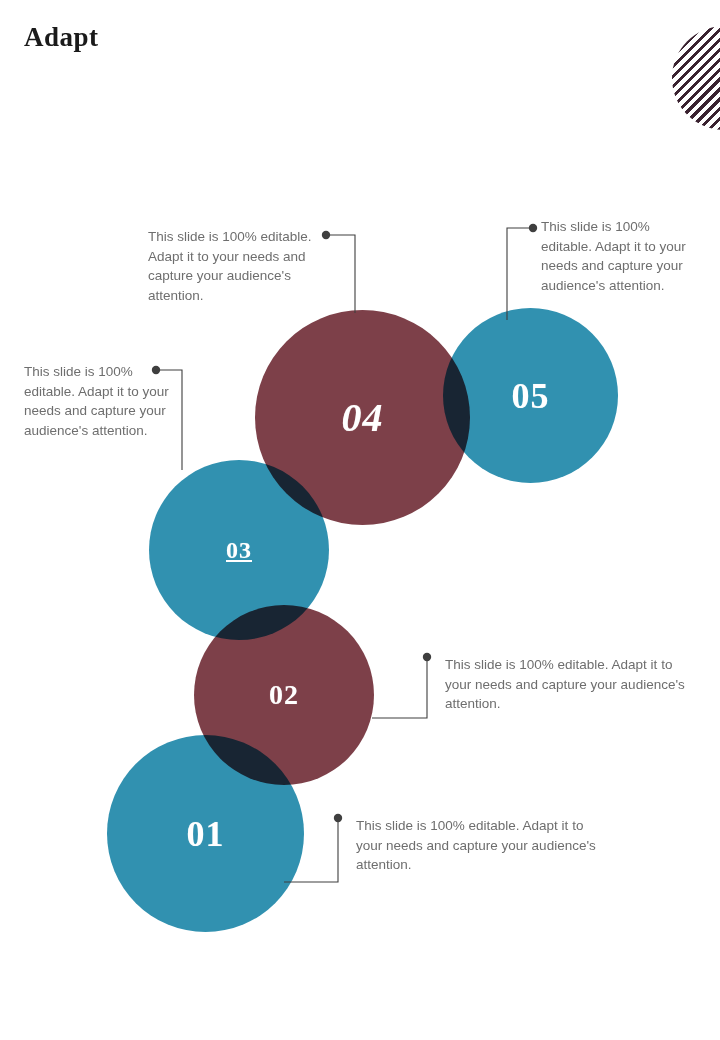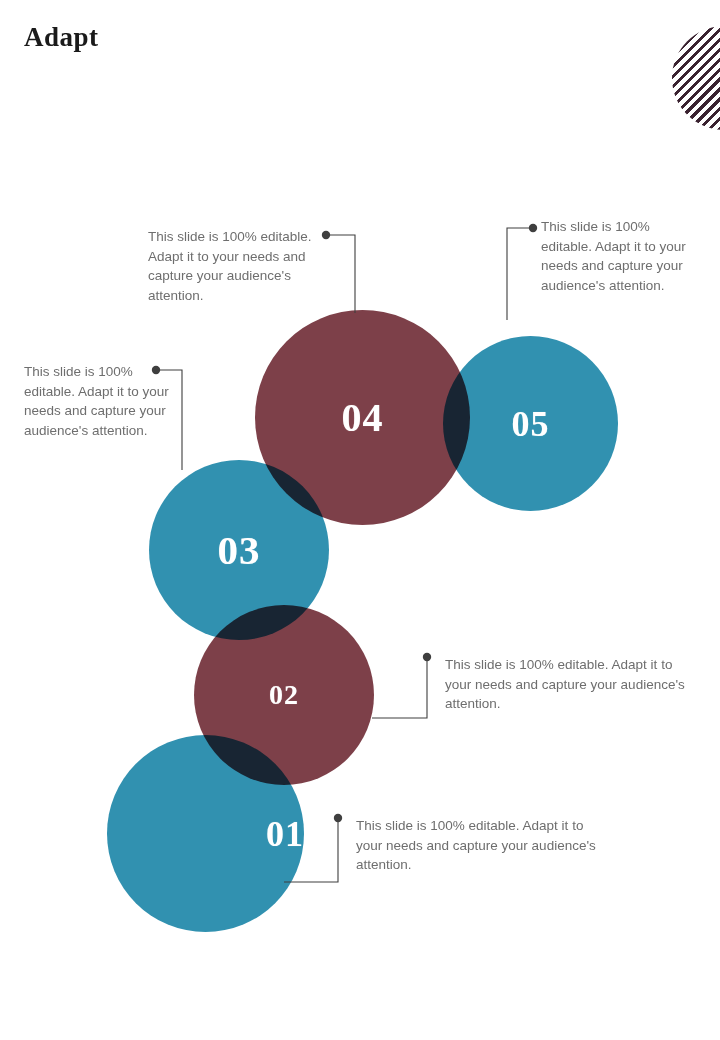--- a/index.html
+++ b/index.html
@@ -66,29 +66,29 @@
   .venn-circle .venn-label {
     mix-blend-mode: normal;
     color: #ffffff;
     text-shadow: 0 0 1px rgba(255,255,255,0.35);
   }
   .c-blue   { background-color: #3191b0; }
   .c-maroon { background-color: #7d4049; }
 
   
   #circle-04 { left: 255px; top: 310px; width: 215px; height: 215px; z-index: 1; }
-  #circle-05 { left: 443px; top: 336px; width: 175px; height: 175px; z-index: 2; }
+  #circle-05 { left: 443px; top: 308px; width: 175px; height: 175px; z-index: 2; }
   #circle-03 { left: 149px; top: 460px; width: 180px; height: 180px; z-index: 3; }
   #circle-02 { left: 194px; top: 605px; width: 180px; height: 180px; z-index: 4; }
-  #circle-01 { left: 107px; top: 735px; width: 197px; height: 197px; z-index: 5; justify-content: flex-end; }
+  #circle-01 { left: 107px; top: 735px; width: 197px; height: 197px; z-index: 5; }
 
   
-  #circle-04 .venn-label { font-size: 40px; }
+  #circle-04 .venn-label { font-size: 40px; font-style: italic; }
   #circle-05 .venn-label { font-size: 36px; }
-  #circle-03 .venn-label { font-size: 41px; }
+  #circle-03 .venn-label { font-size: 24px; text-decoration: underline; }
   #circle-02 .venn-label { font-size: 28px; }
   #circle-01 .venn-label { font-size: 36px; }
 
   
   .callout-text {
     position: absolute;
     font-family: "Liberation Sans", sans-serif;
     font-size: 13.5px;
     line-height: 19.5px;
     color: #6e6e6e;

